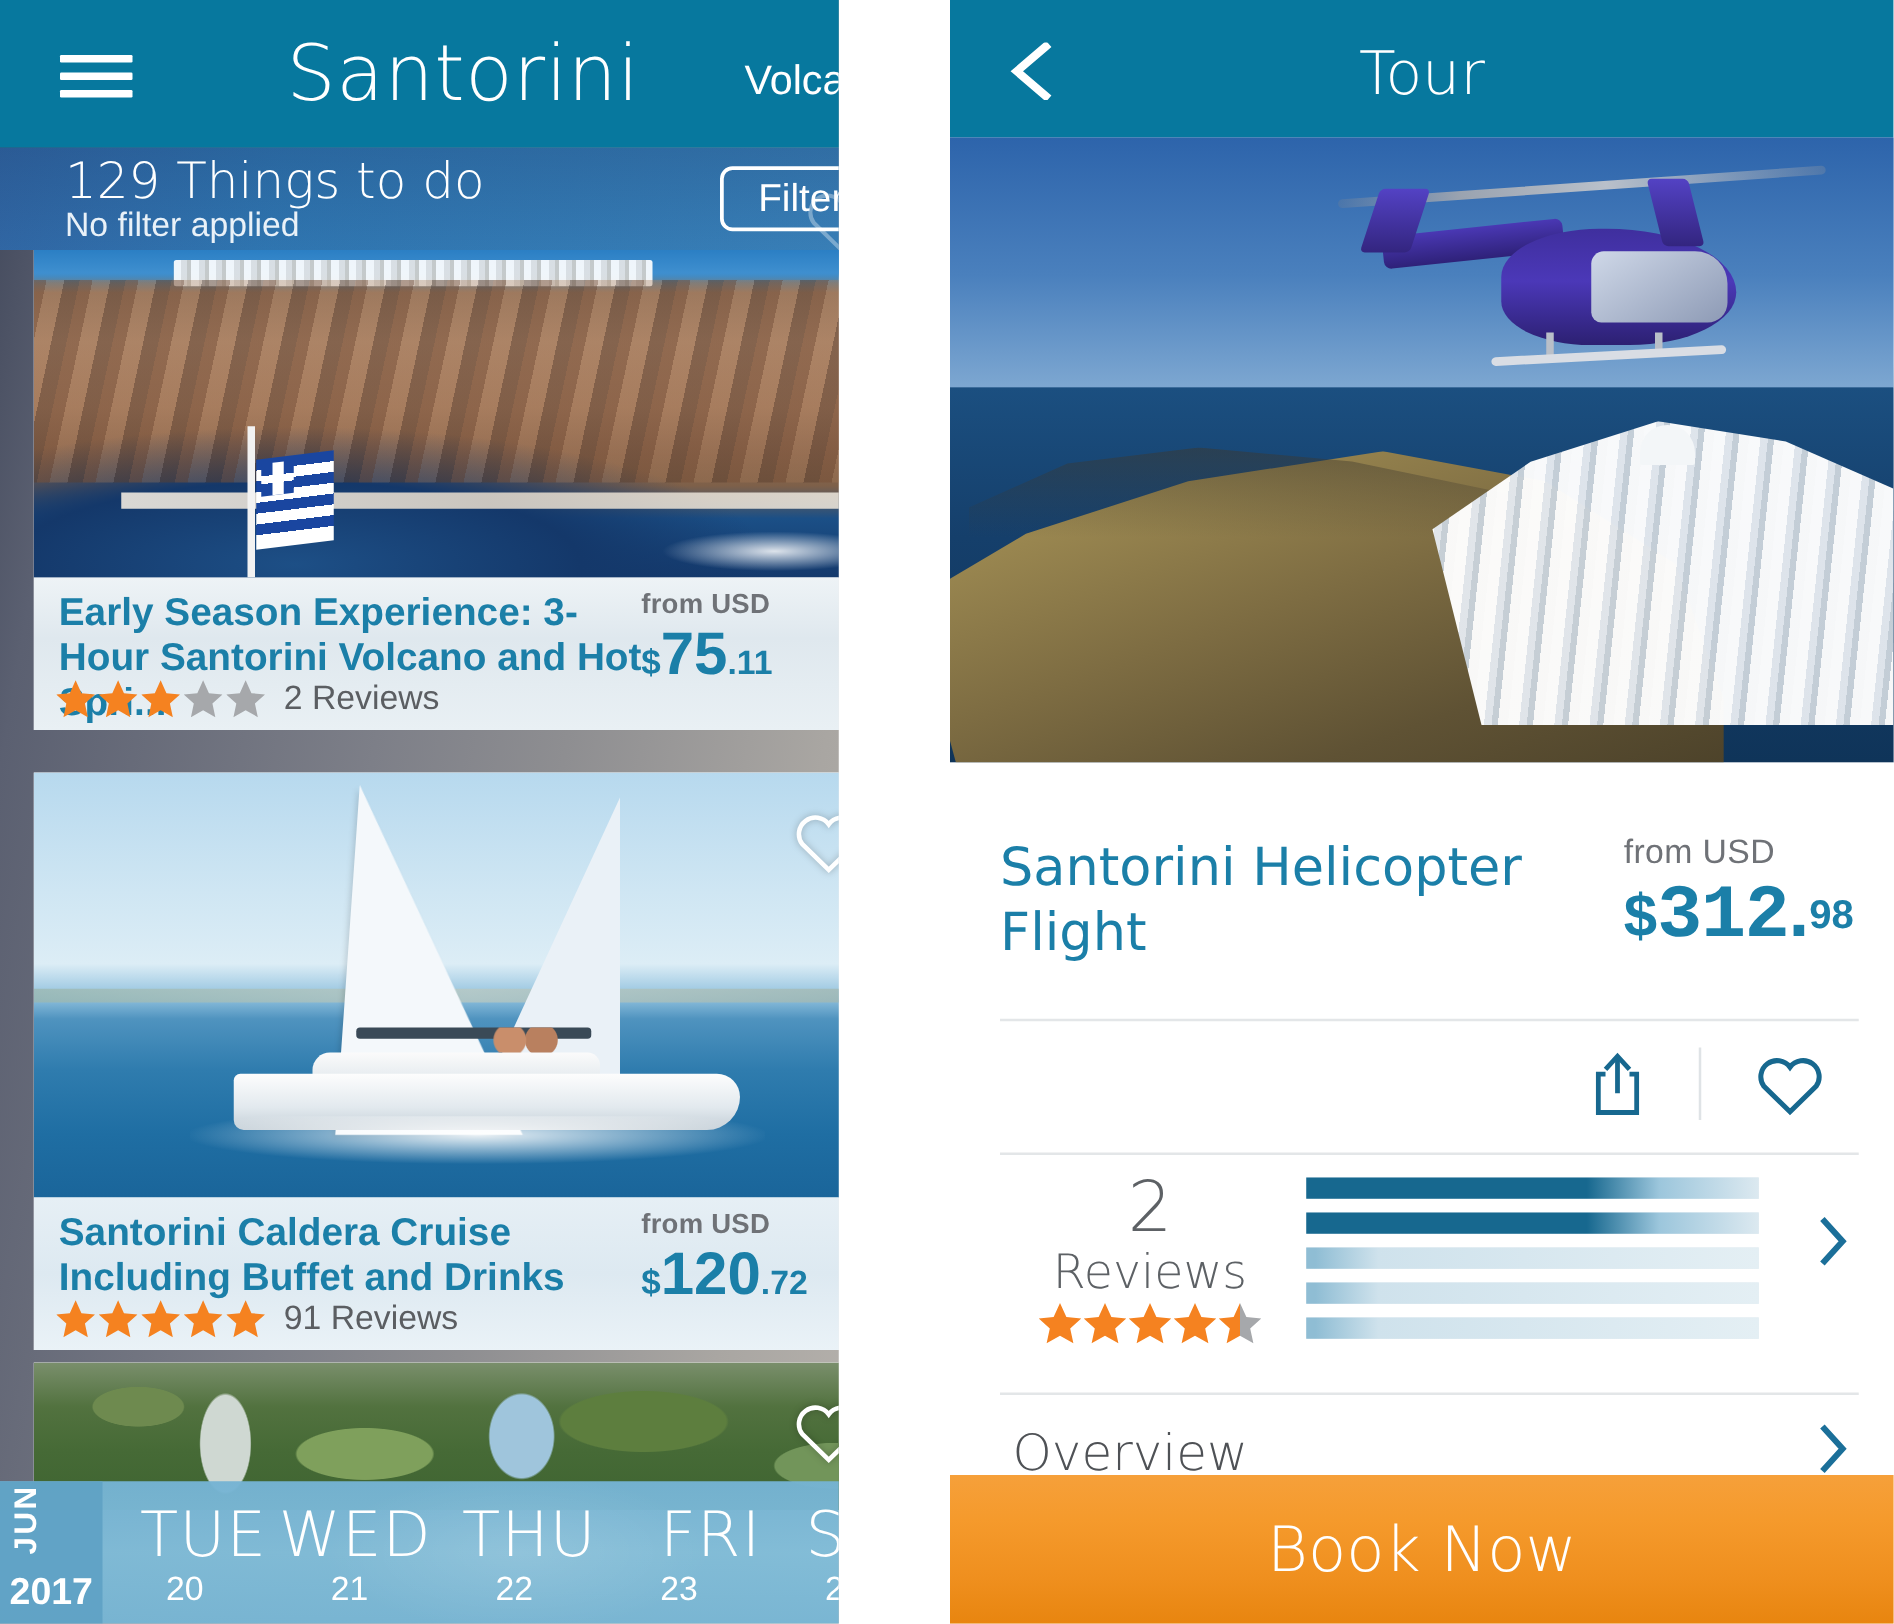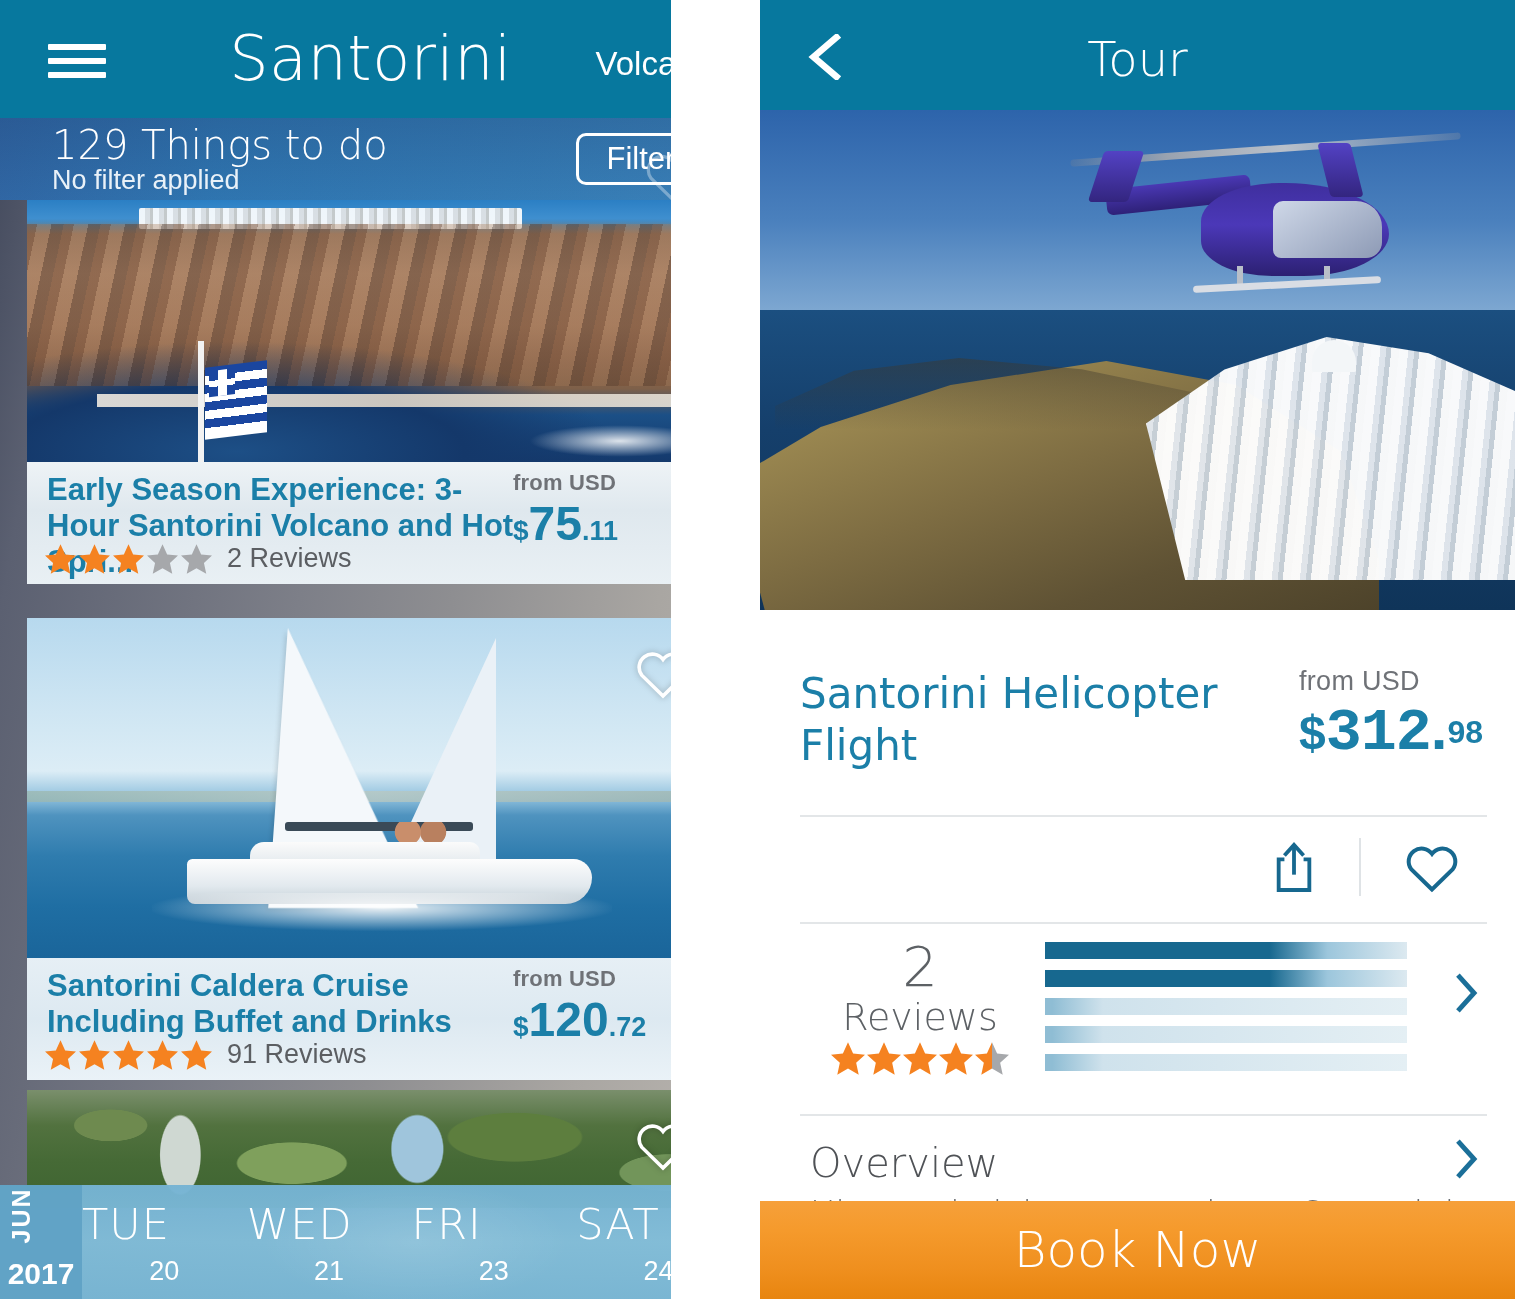--- a/index.html
+++ b/index.html
@@ -162,22 +162,22 @@
   .month-vert {
     position: absolute; left: -18px; top: 16px; width: 78px; text-align: center;
     color: #fff; font-size: 25px; font-weight: 700; letter-spacing: 2px;
     transform: rotate(-90deg); transform-origin: center;
   }
   .year-lbl { position: absolute; left: 0; bottom: 8px; width: 82px; text-align: center;
     color: #fff; font-size: 30px; font-weight: 700; }
   .days { position:absolute; left: 82px; top: 0; width: 659px; height: 114px;
     display: flex; z-index: 3; }
   .day { flex: 1; position: relative; }
-  .day-name { position:absolute; left:0; top: 14px; width: 100%; text-align:left;
-    color:#fff; font-size: 43px; font-weight: 300; font-family:"DejaVu Sans", sans-serif; letter-spacing:1px;}
+  .day-name { position:absolute; left:0; top: 14px; width: 100%; text-align:right;
+    color:#fff; font-size: 50px; font-weight: 300; font-family:"DejaVu Sans", sans-serif; letter-spacing:1px;}
   .day-num { position:absolute; left:0; bottom: 12px; width:100%; text-align:center;
     color:#fff; font-size: 27px; font-weight: 400;}
 
   
   .right-panel {
     position: absolute; left: 760px; top: 0; width: 755px; height: 1299px;
     background: #ffffff; overflow: hidden;
   }
   .rp-header {
     position: absolute; left: 0; top: 0; width: 755px; height: 110px; background: #07789e;
@@ -258,21 +258,21 @@
   .overview-row { position:absolute; left: 40px; right: 28px; top: 504px; height: 98px;
     border-top: 2px solid #e3e6e8; }
   .ov-label { position:absolute; left: 10px; top: 24px; color:#4f5256; font-size: 40px;
     font-weight: 300; font-family:"DejaVu Sans", sans-serif;}
   .ov-chev { position:absolute; right: 8px; top: 22px; width: 26px; height: 42px; }
 
   .ov-desc { position:absolute; left: 50px; right: 40px; top: 580px;
     color:#6b6f73; font-size: 34px; line-height: 46px; font-weight: 300;
     font-family:"DejaVu Sans", sans-serif; }
 
-  .book-bar { position:absolute; left: 760px; bottom: 0; width: 755px; height: 98px;
+  .book-bar { position:absolute; left: 760px; bottom: 0; width: 755px; height: 119px;
     background: linear-gradient(180deg, #f6a03a 0%, #f59a2c 30%, #ef8f1e 70%, #e8850f 100%);
     z-index: 50; display:flex; align-items:center; justify-content:center; }
   .book-bar span { color:#fff; font-size: 50px; font-weight: 300; font-family:"DejaVu Sans", sans-serif; }
 </style>
 </head>
 <body>
 
 <div class="screen">
 
   <div class="left-panel">
@@ -400,20 +400,24 @@
         <div class="year-lbl">2017</div>
       </div>
       <div class="days">
         <div class="day">
           <div class="day-name">TUE</div>
           <div class="day-num">20</div>
         </div>
         <div class="day">
           <div class="day-name">WED</div>
           <div class="day-num">21</div>
+        </div>
+        <div class="day">
+          <div class="day-name">THU</div>
+          <div class="day-num">22</div>
         </div>
         <div class="day">
           <div class="day-name">FRI</div>
           <div class="day-num">23</div>
         </div>
         <div class="day">
           <div class="day-name">SAT</div>
           <div class="day-num">24</div>
         </div>
       </div>

